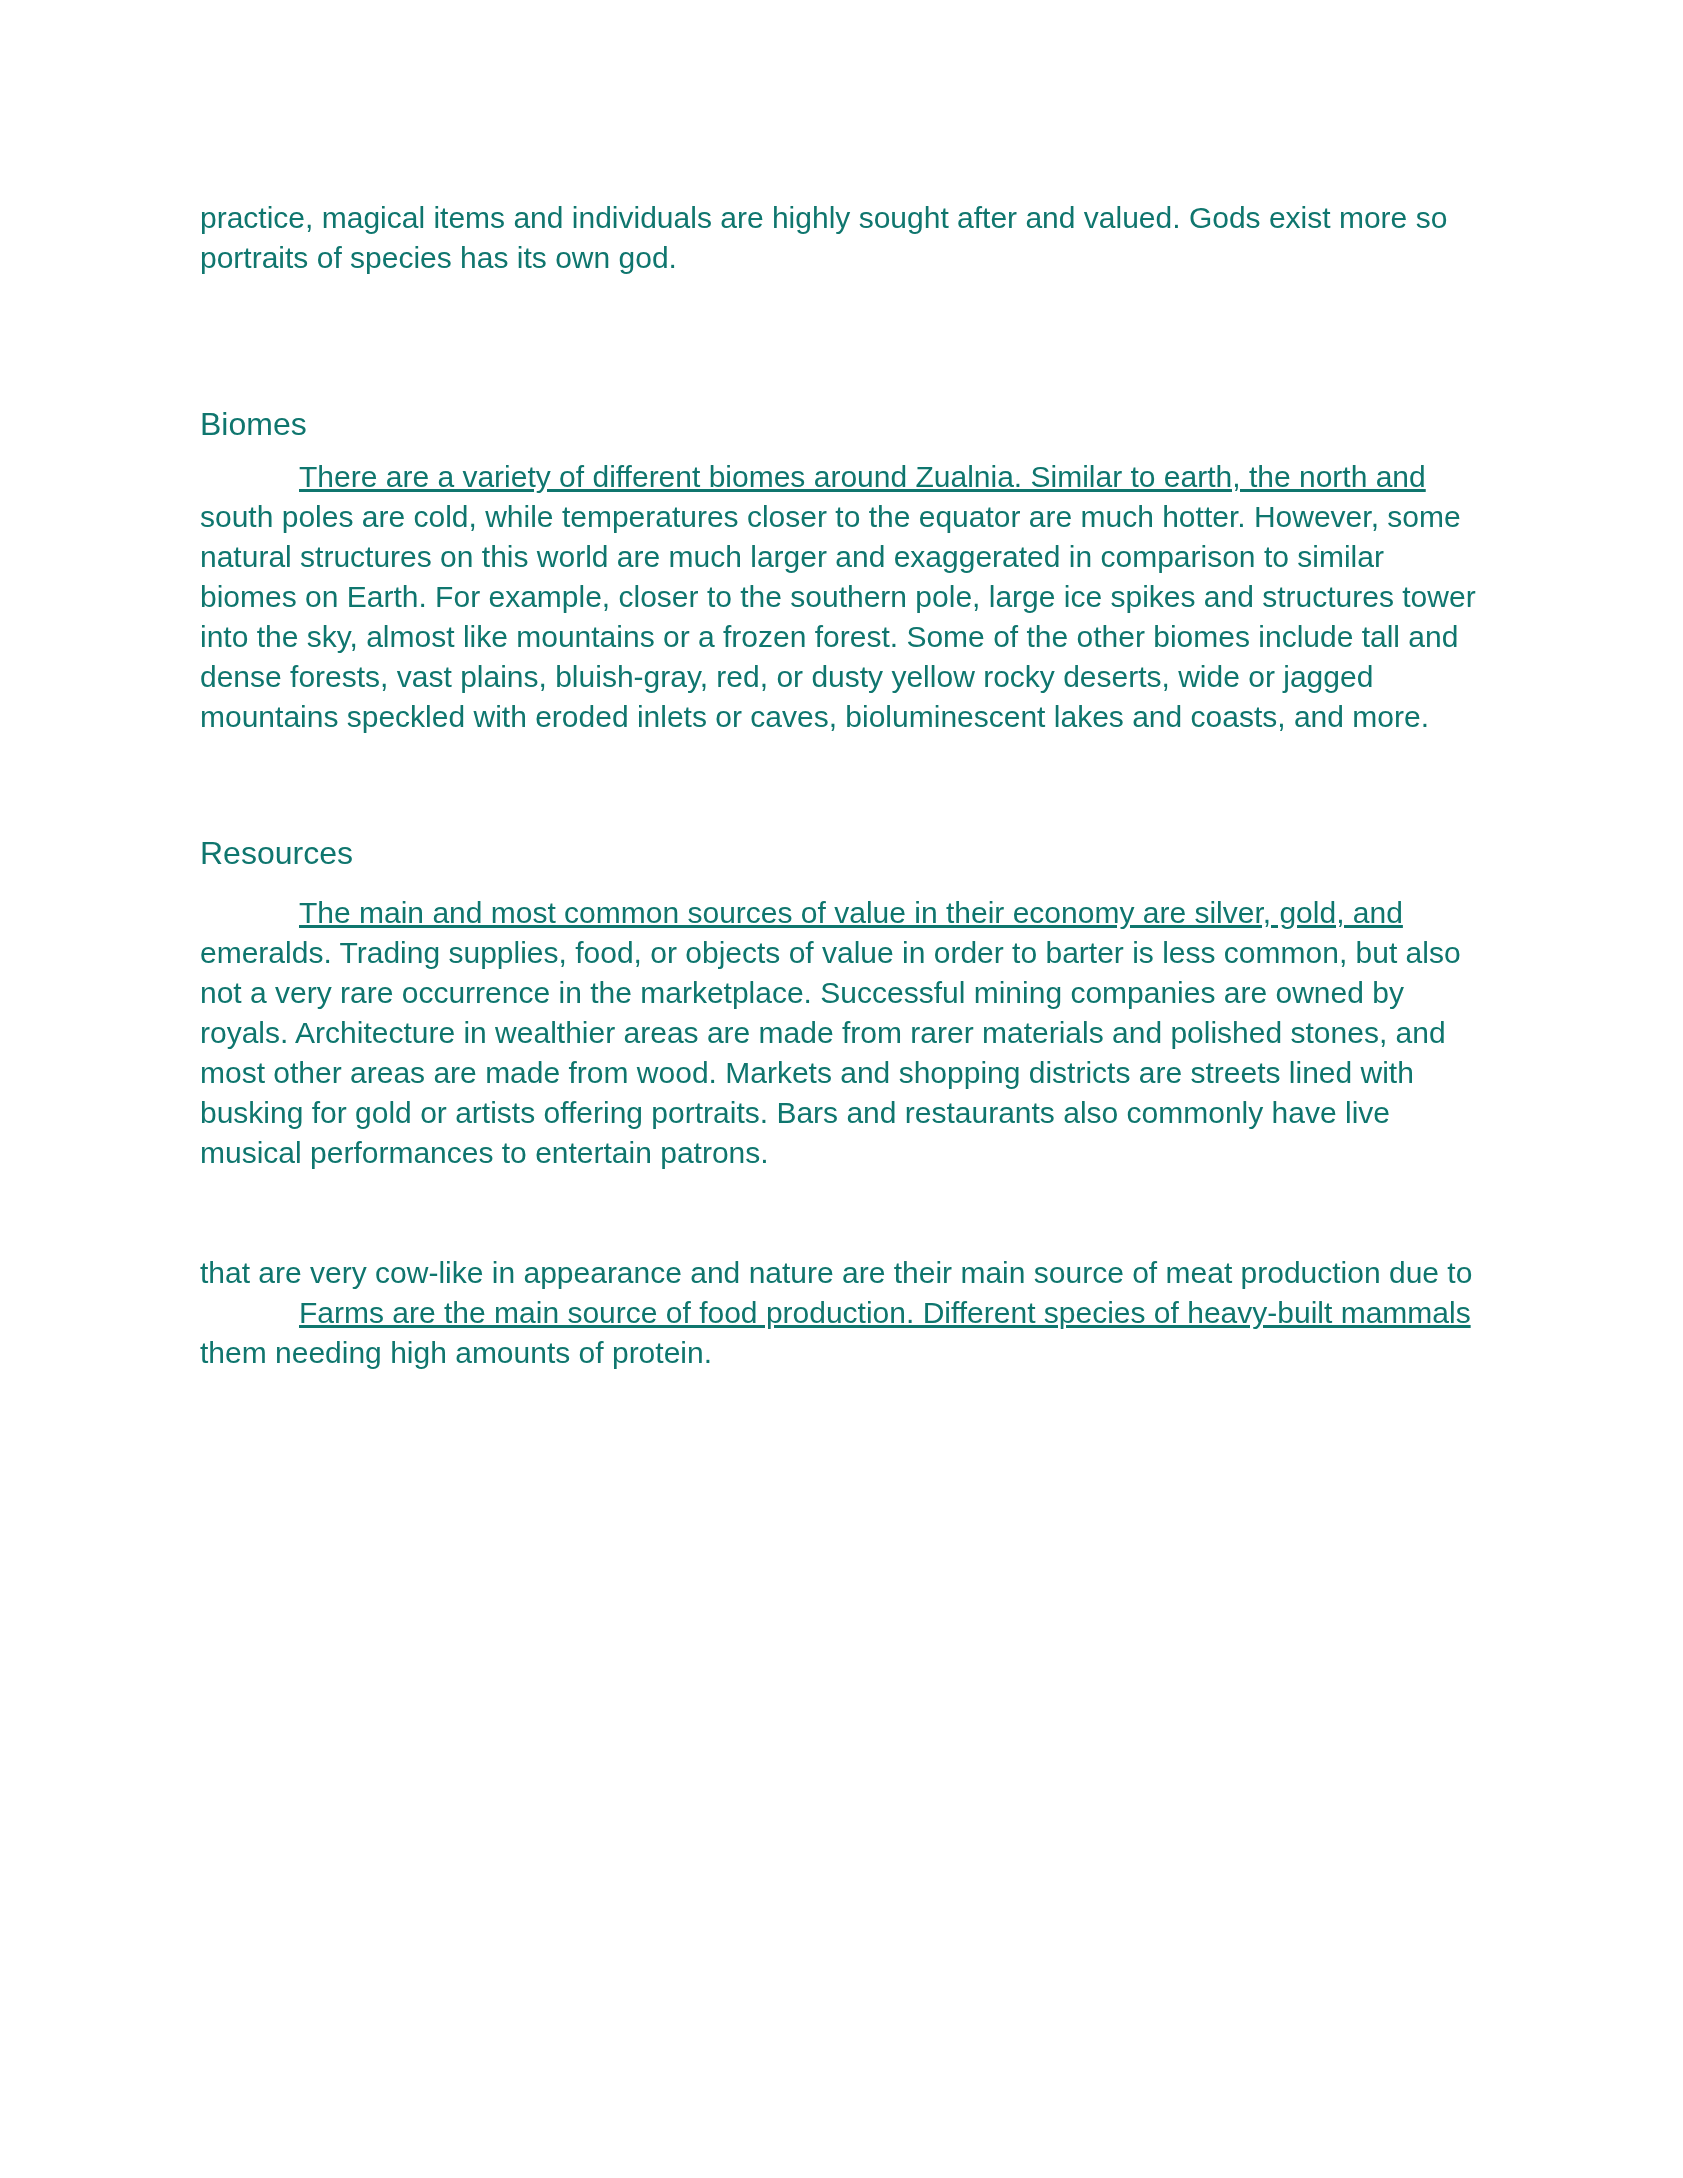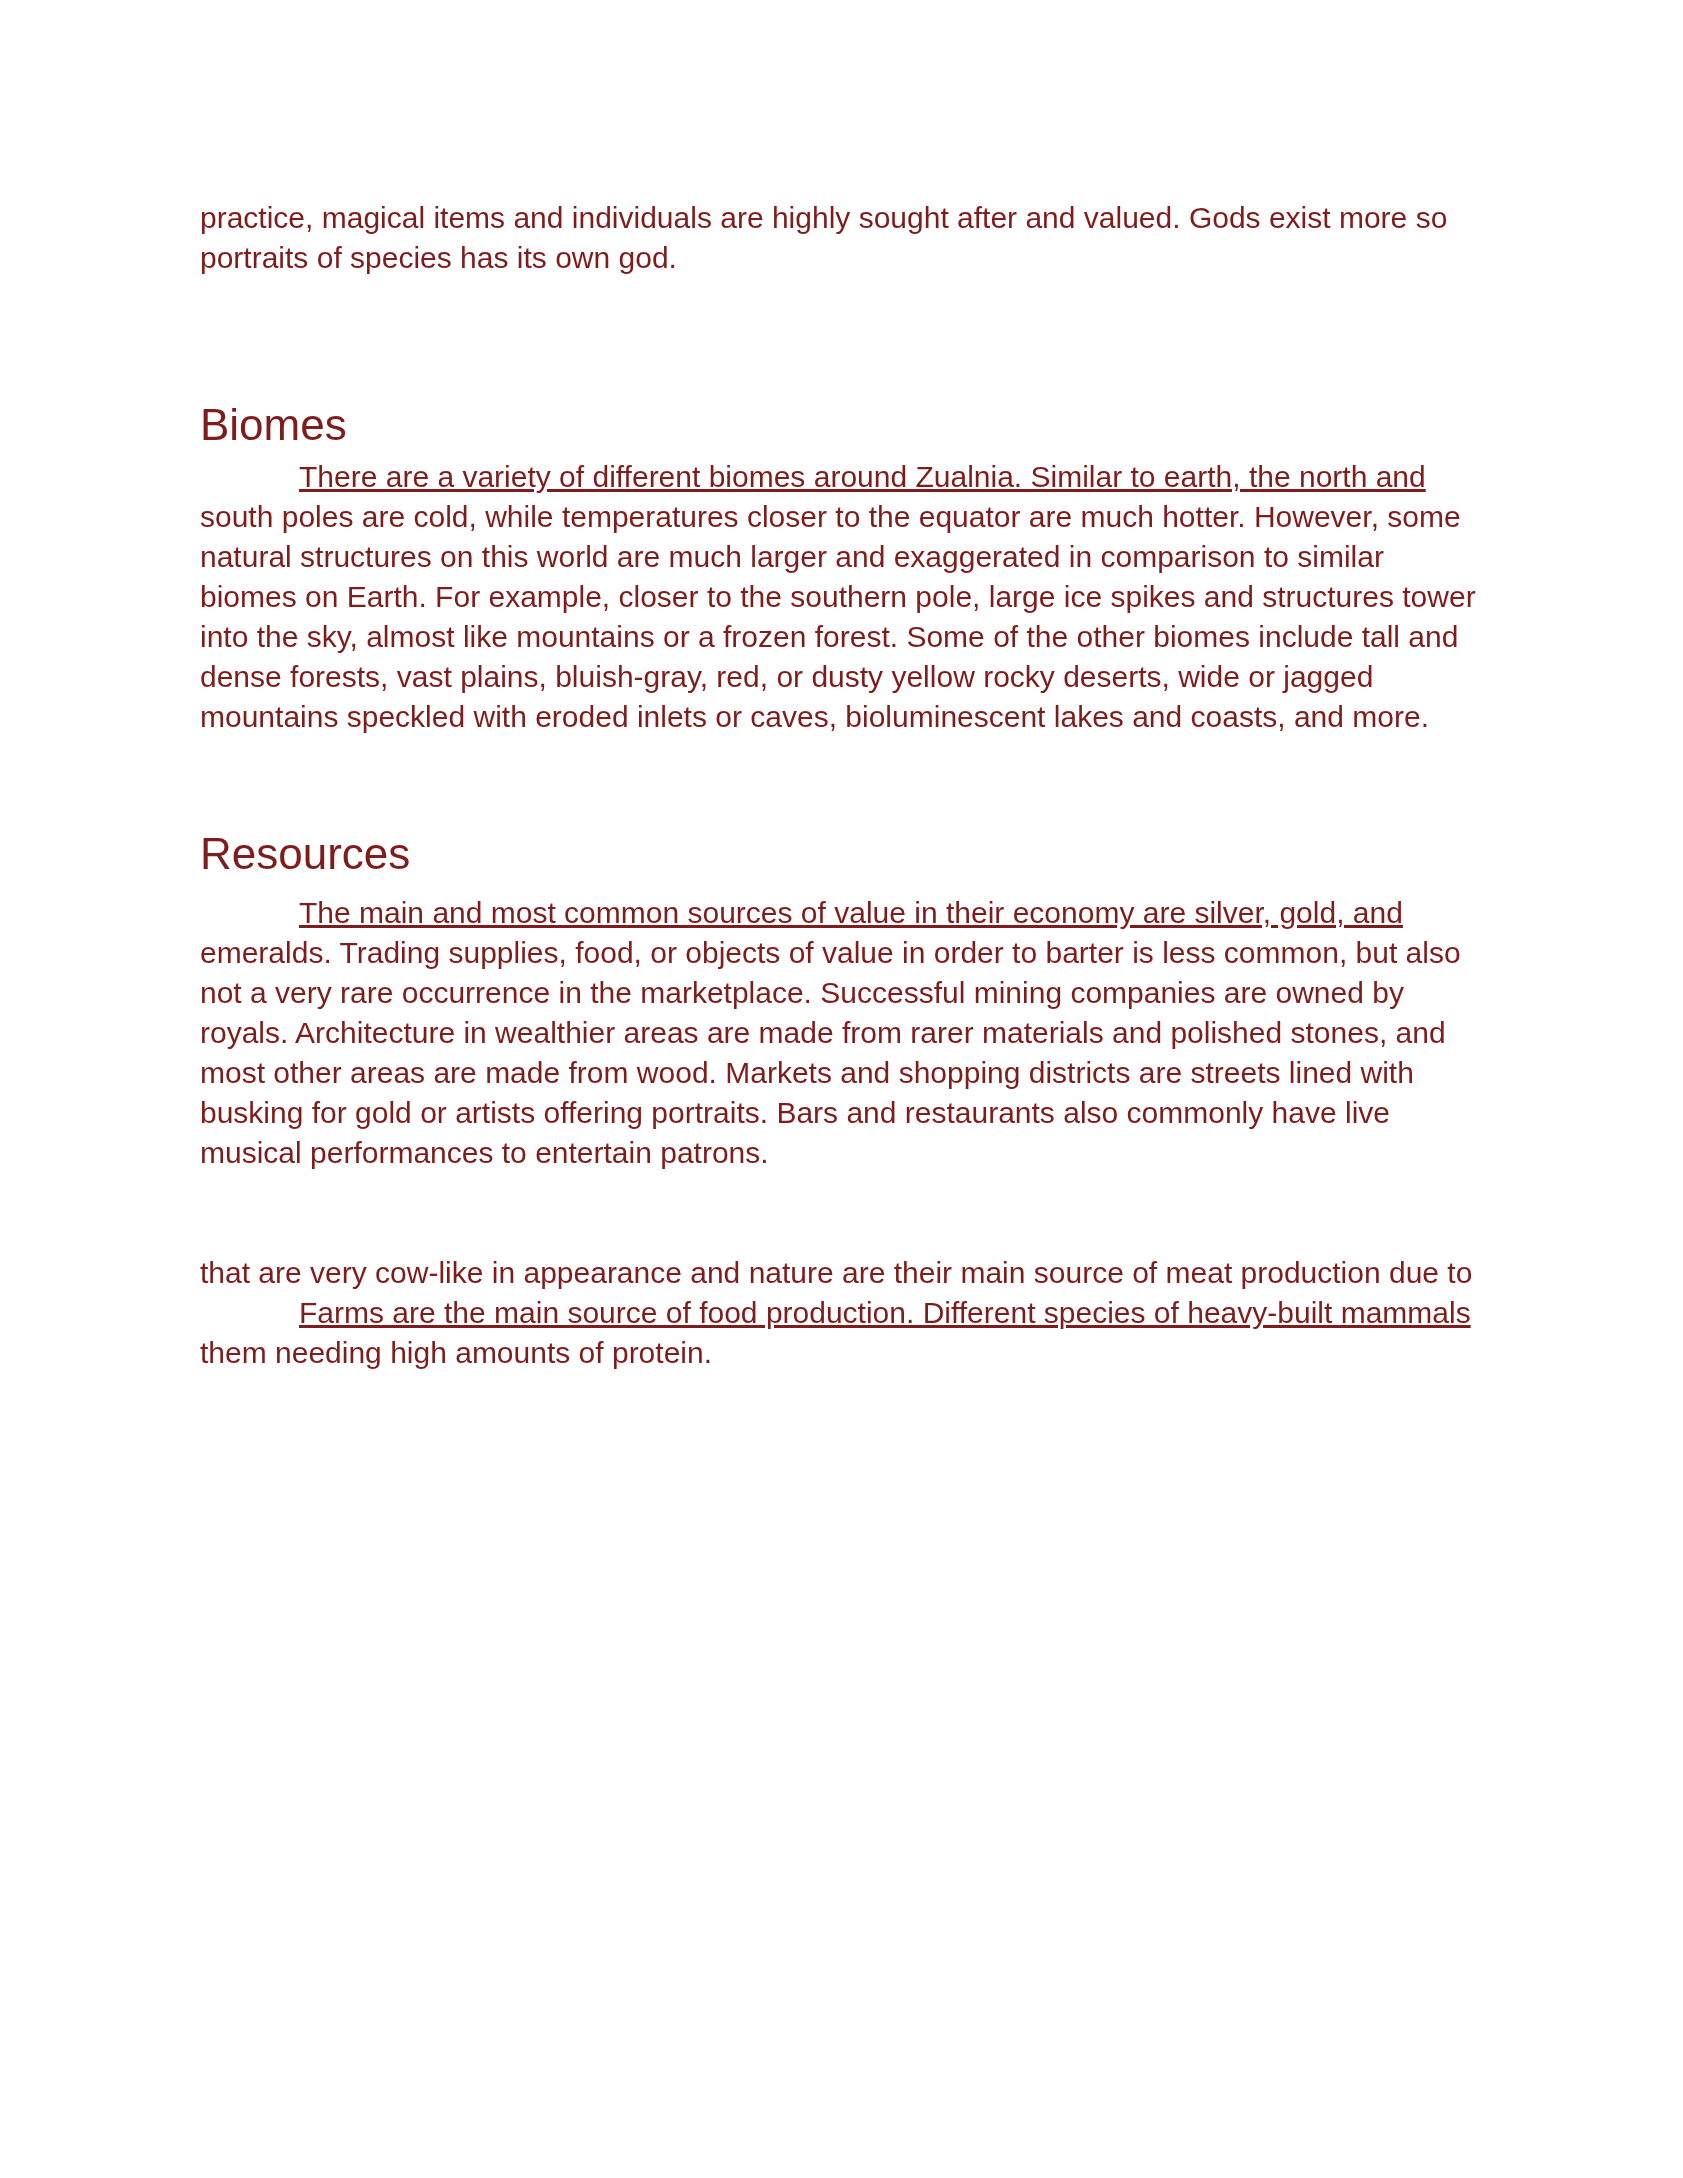--- a/index.html
+++ b/index.html
@@ -5,21 +5,21 @@
   html, body {
     margin: 0;
     padding: 0;
     background: #ffffff;
   }
   .page {
     position: relative;
     width: 1683px;
     height: 2178px;
     background: #ffffff;
-    color: #7f1d1d;
+    color: #0f766e;
     font-family: "Liberation Sans", sans-serif;
     overflow: hidden;
   }
   .content {
     position: absolute;
     left: 200px;
     top: 0;
     width: 1285px;
     height: 2178px;
   }
@@ -30,21 +30,21 @@
     line-height: 40px;
     white-space: nowrap;
     letter-spacing: 0px;
   }
   .line { display: block; }
   .line.indent { padding-left: 99px; text-decoration: underline; }
   .heading {
     position: absolute;
     left: 0;
     margin: 0;
-    font-size: 44px;
+    font-size: 32px;
     font-weight: 400;
     line-height: 51px;
     white-space: nowrap;
   }
 </style>
 </head>
 <body>
 
 <div class="page">
   <div class="content">

